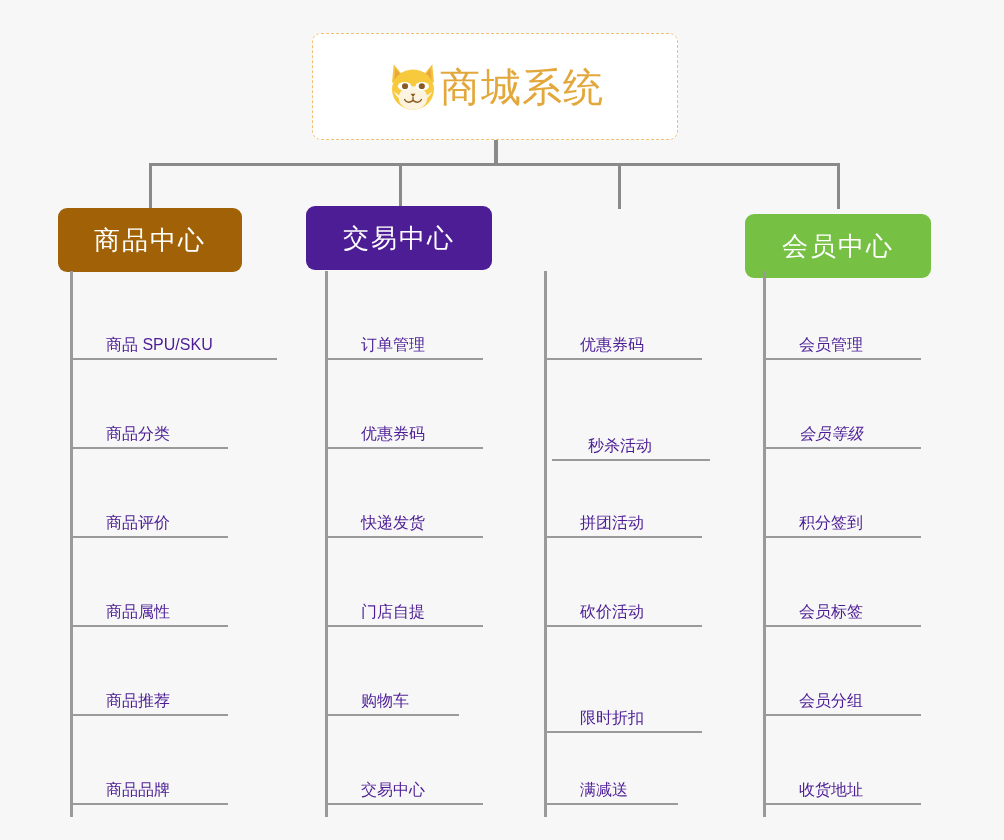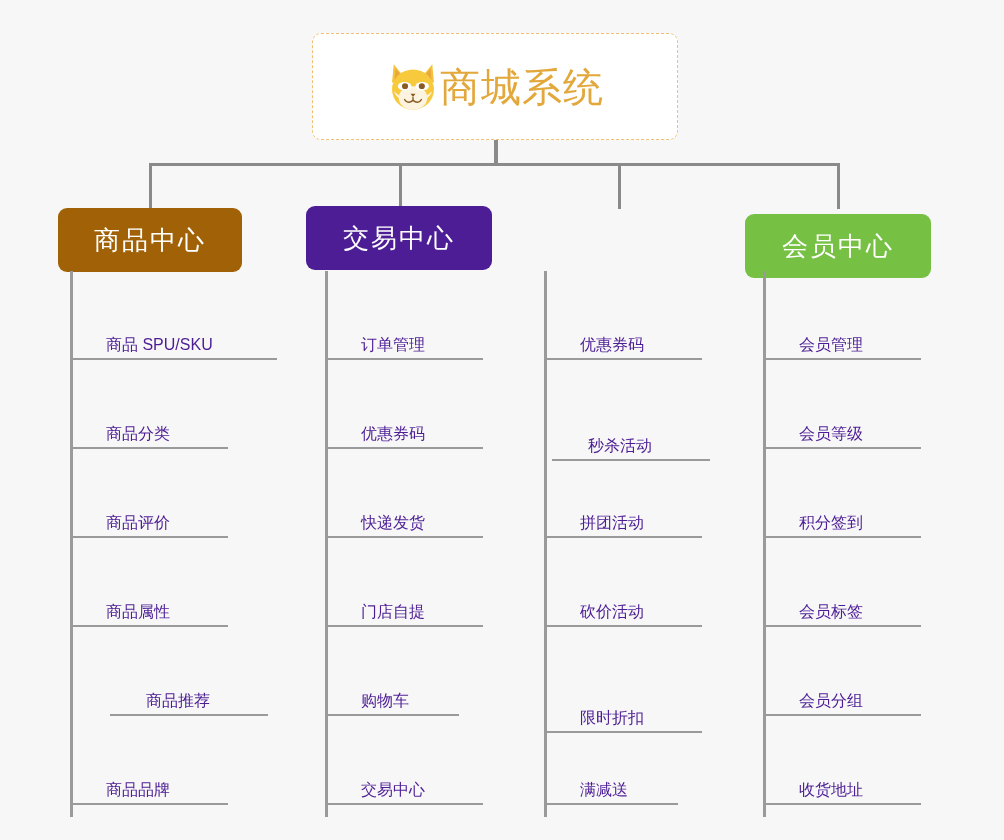--- a/index.html
+++ b/index.html
@@ -152,21 +152,21 @@
       </div>
     <div class="leaf-item" style="top:89px;  width:158px;">
       <span class="leaf-label">商品分类</span>
       </div>
     <div class="leaf-item" style="top:178px; width:158px;">
       <span class="leaf-label">商品评价</span>
       </div>
     <div class="leaf-item" style="top:267px; width:158px;">
       <span class="leaf-label">商品属性</span>
       </div>
-    <div class="leaf-item" style="top:356px; width:158px;margin-left:40px;">
+    <div class="leaf-item" style="top:356px; width:158px;">
       <span class="leaf-label">商品推荐</span>
       </div>
     <div class="leaf-item" style="top:445px; width:158px;">
       <span class="leaf-label">商品品牌</span>
       </div>
   </div>
 
   <div class="leaf-col" style="left:325px;">
     <div class="leaf-spine"></div>
     <div class="leaf-item" style="top:0px;   width:158px;">
@@ -209,21 +209,21 @@
     <div class="leaf-item" style="top:445px; width:134px;">
       <span class="leaf-label">满减送</span>
       </div>
   </div>
 
   <div class="leaf-col" style="left:763px;">
     <div class="leaf-spine"></div>
     <div class="leaf-item" style="top:0px;   width:158px;">
       <span class="leaf-label">会员管理</span>
       </div>
-    <div class="leaf-item" style="top:89px;  width:158px;">
+    <div class="leaf-item" style="top:89px;  width:158px;font-style:italic;">
       <span class="leaf-label">会员等级</span>
       </div>
     <div class="leaf-item" style="top:178px; width:158px;">
       <span class="leaf-label">积分签到</span>
       </div>
     <div class="leaf-item" style="top:267px; width:158px;">
       <span class="leaf-label">会员标签</span>
       </div>
     <div class="leaf-item" style="top:356px; width:158px;">
       <span class="leaf-label">会员分组</span>

